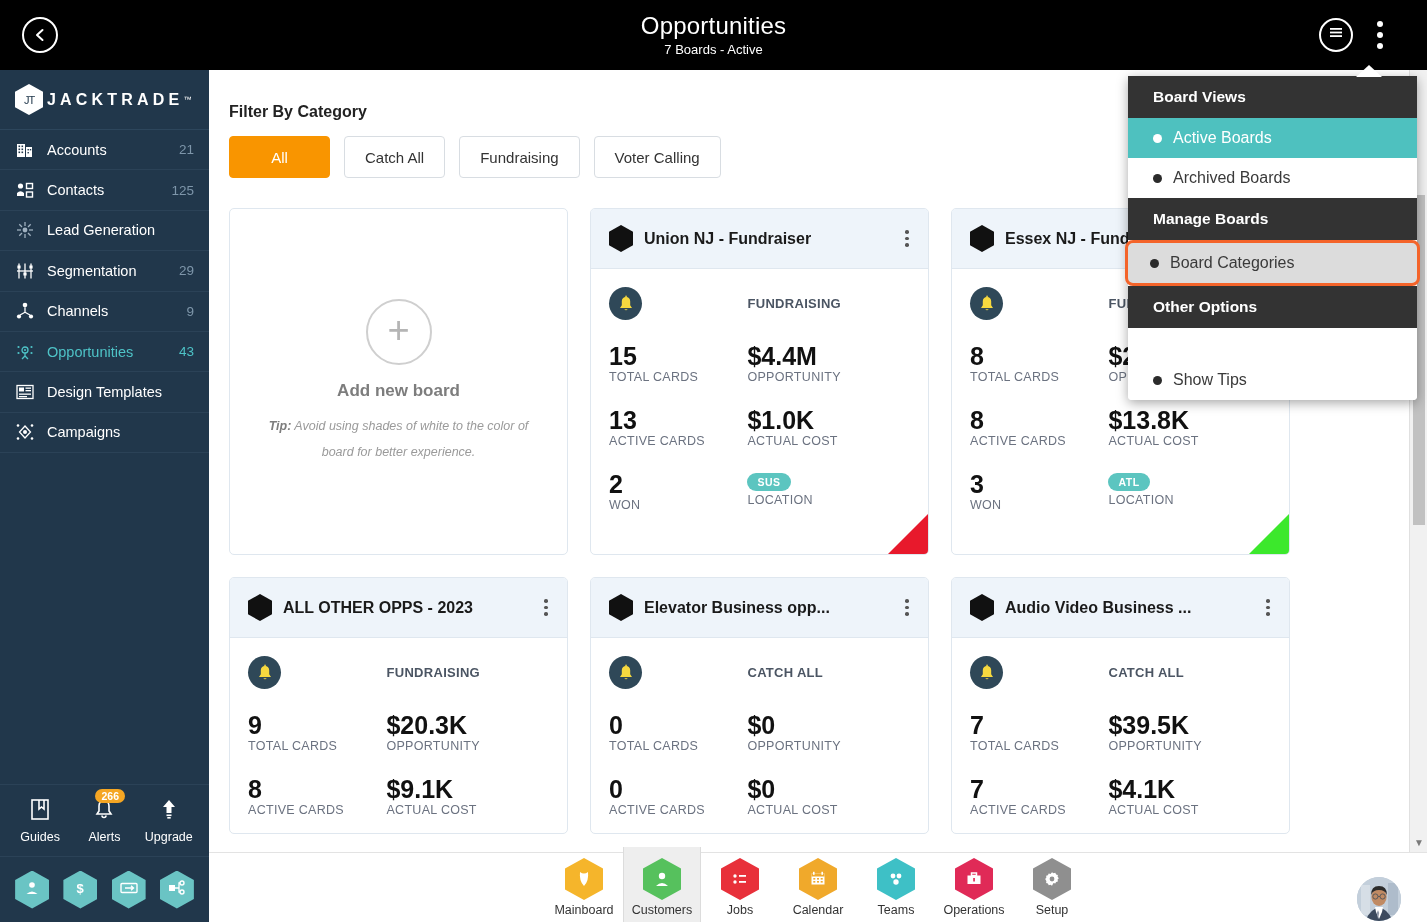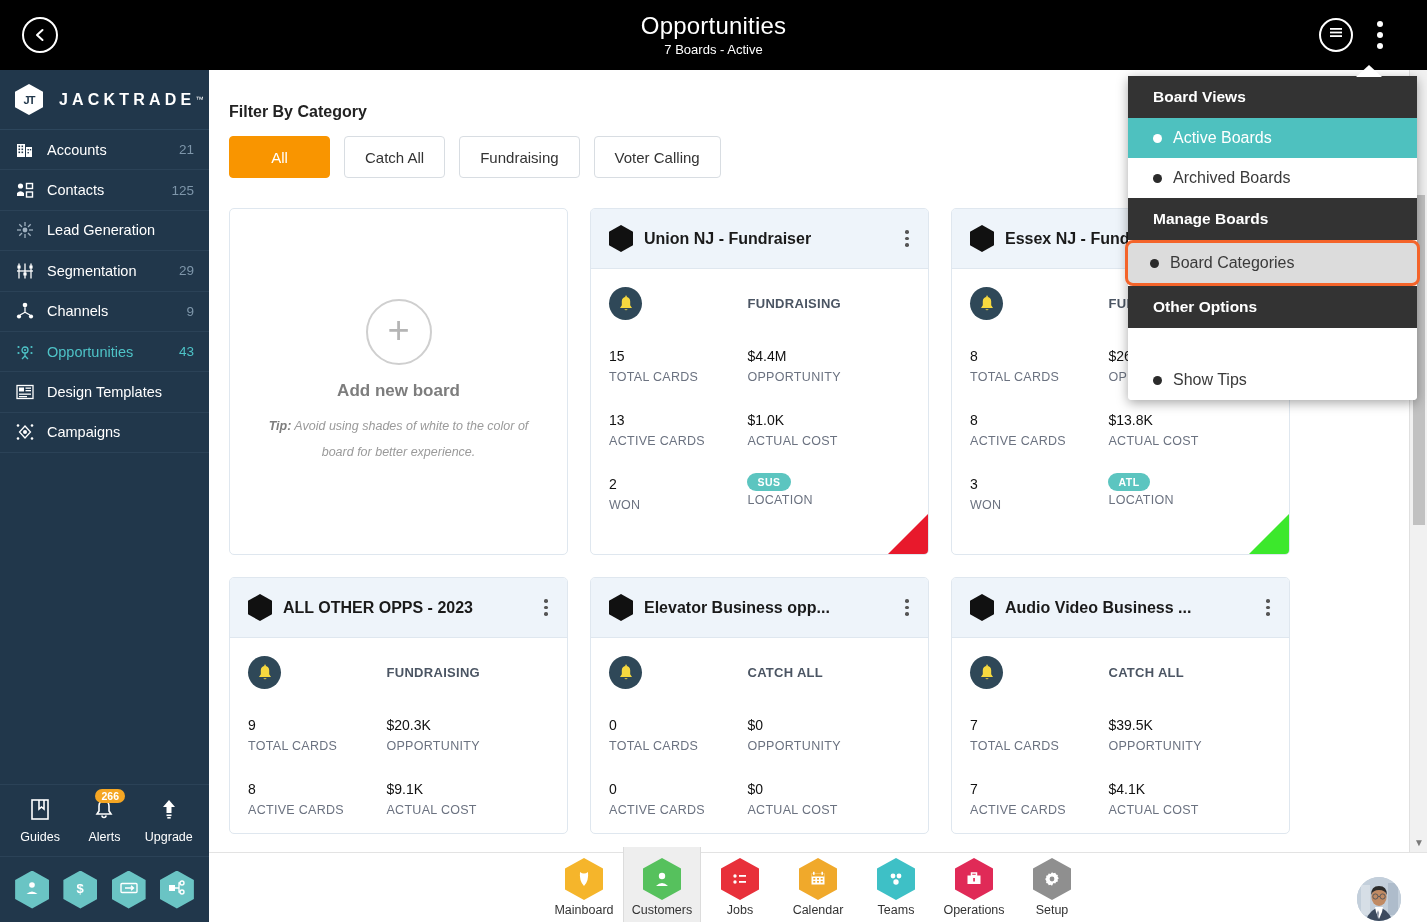--- a/index.html
+++ b/index.html
@@ -46,24 +46,24 @@
   .sidebar {
     position:absolute; left:0; top:70px; width:209px; height:852px;
     background:#21374b; color:#ffffff;
     display:flex; flex-direction:column;
   }
   .brand {
     height:60px; display:flex; align-items:center; padding-left:15px;
     border-bottom:1px solid #2d465c;
   }
   .brand-mark {
-    width:28px; height:31px; background:#ffffff; margin-right:16px;
+    width:28px; height:31px; background:#ffffff; margin-right:4px;
     clip-path: polygon(50% 0%, 100% 25%, 100% 75%, 50% 100%, 0% 75%, 0% 25%);
     display:flex; align-items:center; justify-content:center;
-    font-size:11px; font-weight:bold; color:#21374b; letter-spacing:-1px;
+    font-size:11px; font-weight:normal; color:#21374b; letter-spacing:-1px;
   }
   .brand-name { font-size:16px; font-weight:700; letter-spacing:4.2px; }
   .brand-tm { font-size:8px; vertical-align:super; letter-spacing:0; }
 
   .nav { flex:1 1 auto; overflow:hidden; }
   .nav-item {
     height:40.4px; display:flex; align-items:center; padding:0 15px 0 14px;
     border-bottom:1px solid #2b4257; cursor:pointer;
     font-size:14.5px; color:#ffffff;
   }
@@ -150,21 +150,21 @@
   .card-body { padding:18px 18px 16px 18px; }
   .bodyrow { display:flex; }
   .col-l { width:46%; }
   .col-r { width:54%; }
   .bellcircle {
     width:33px; height:33px; border-radius:50%; background:#2f4858;
     display:flex; align-items:center; justify-content:center;
   }
   .cat-label { font-size:13px; font-weight:700; color:#4b5563; letter-spacing:.3px;
                line-height:33px; }
-  .stat-num { font-size:14px; font-weight:400; color:#111; line-height:24px; }
+  .stat-num { font-size:25px; font-weight:700; color:#111; line-height:24px; }
   .stat-lbl { font-size:12.5px; color:#6b7280; letter-spacing:.3px; margin-top:2px; }
   .mt { margin-top:24px; }
   .pill {
     display:inline-block; background:#5cc5c0; color:#fff; font-size:10.5px;
     font-weight:700; border-radius:10px; padding:3px 10px; letter-spacing:.5px;
   }
   .corner {
     position:absolute; right:0; bottom:0; width:0; height:0;
     border-left:40px solid transparent;
   }

